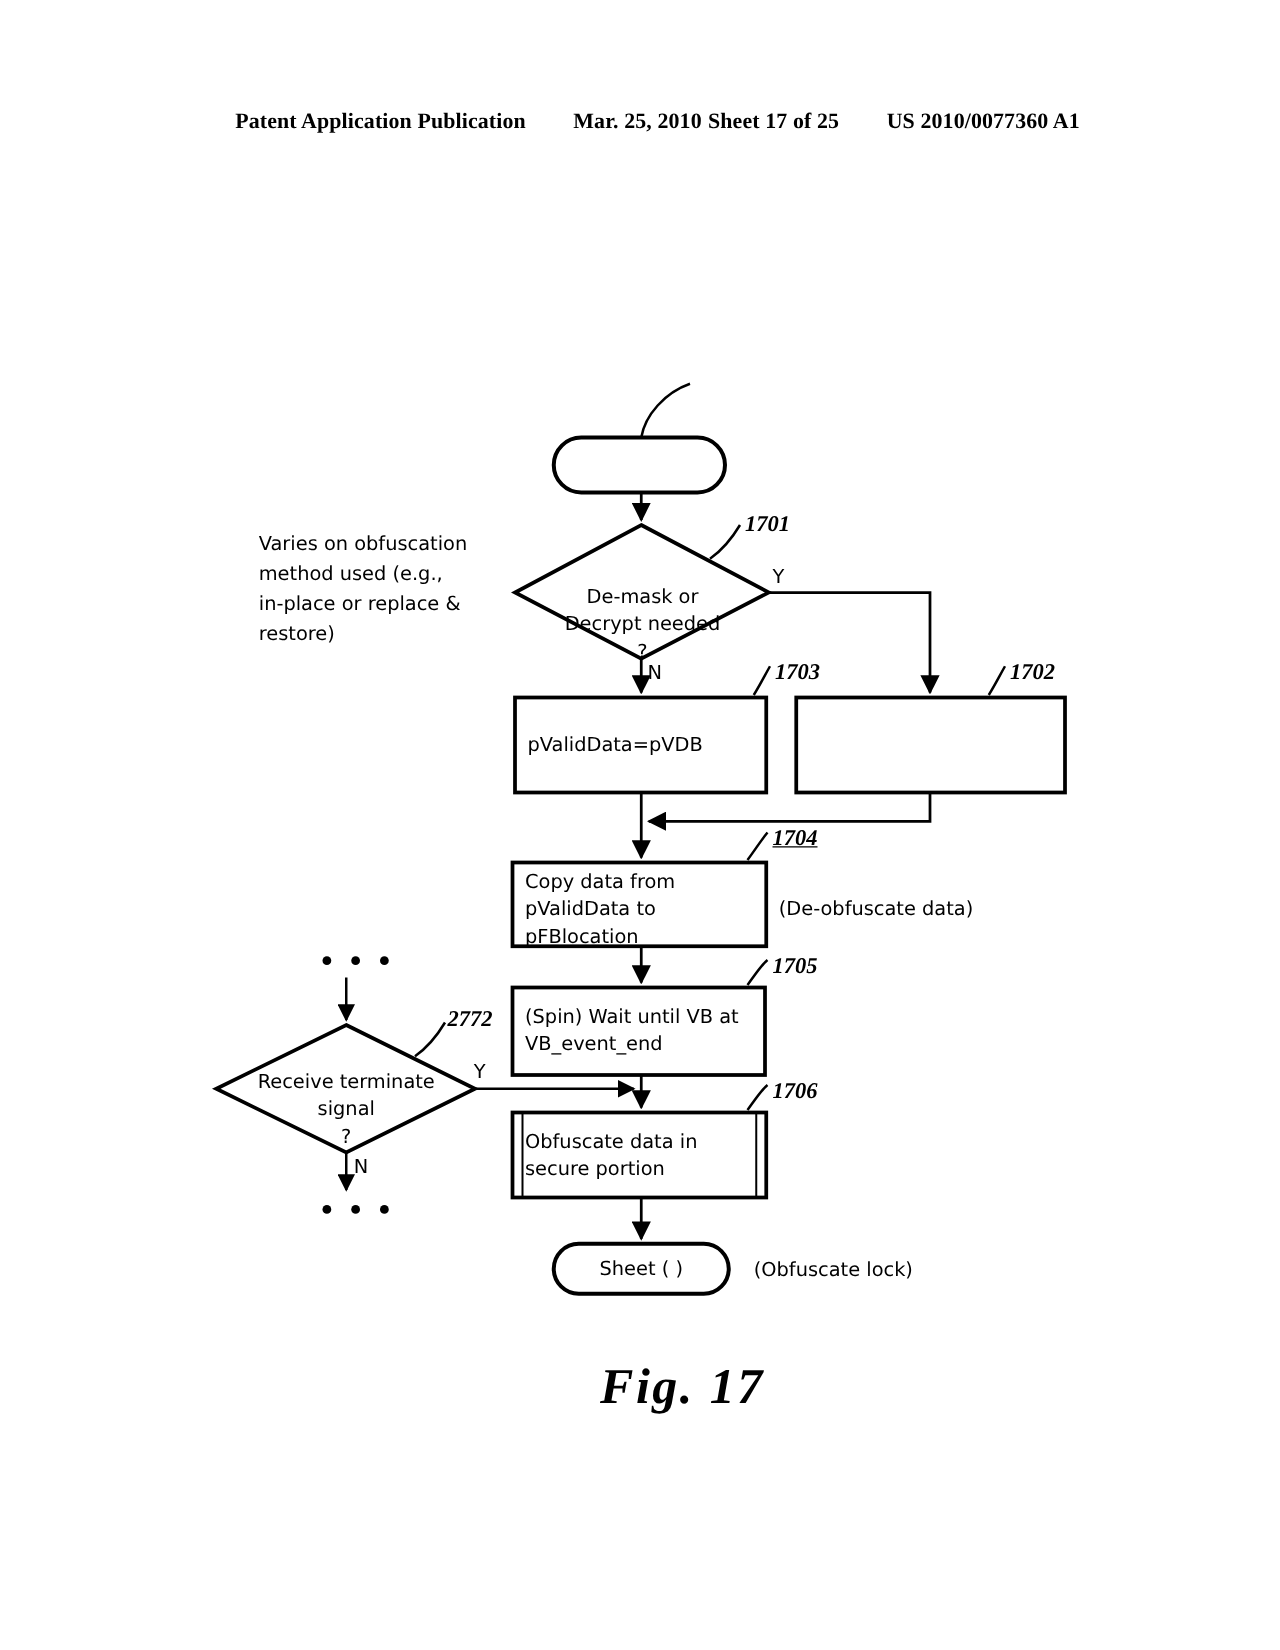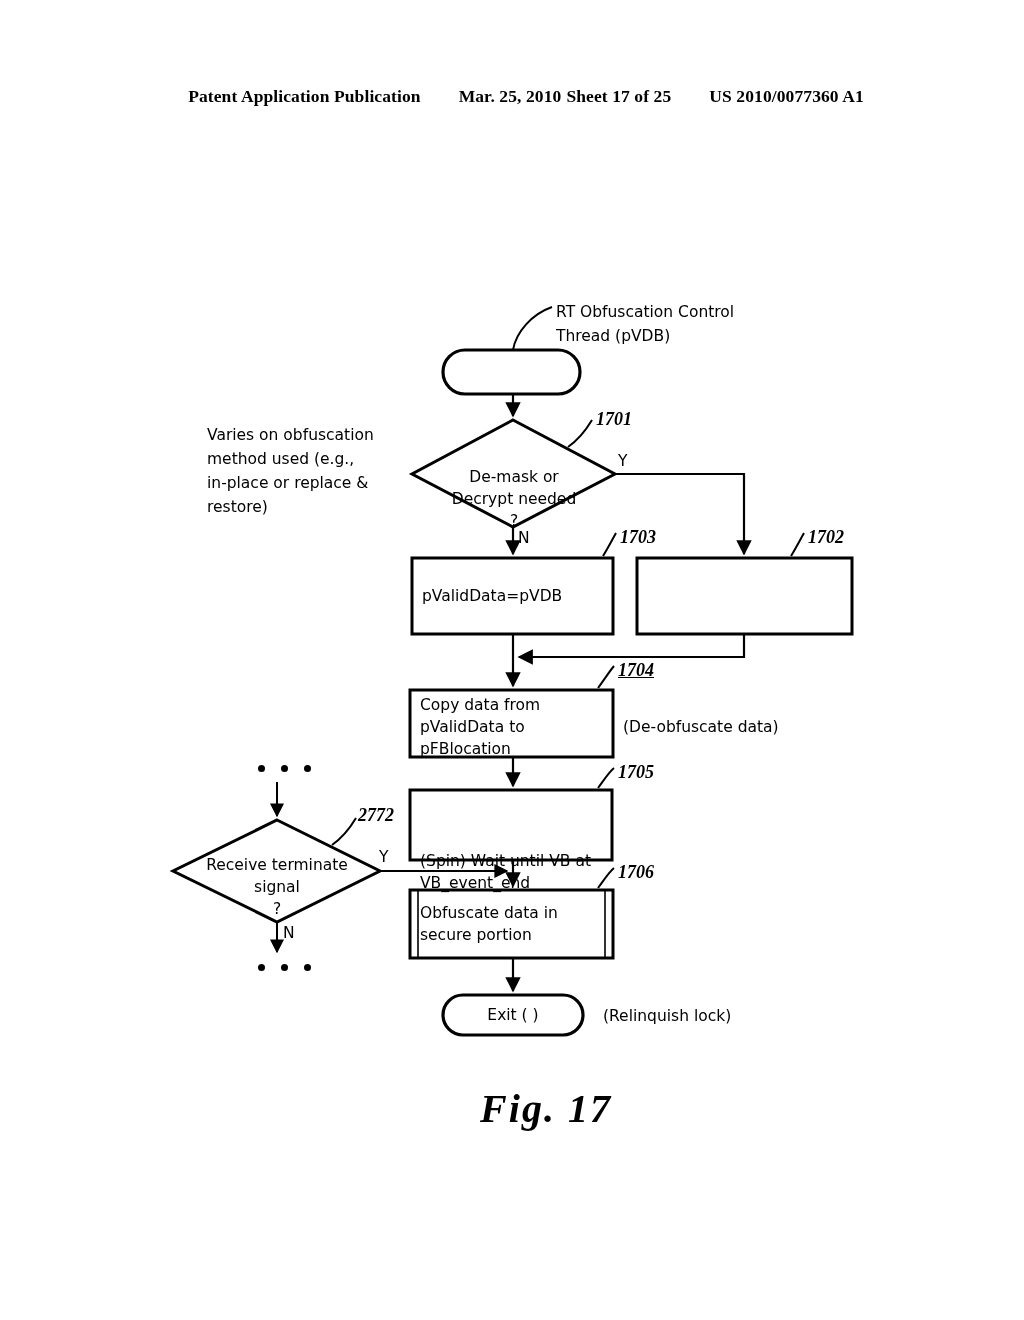--- a/index.html
+++ b/index.html
@@ -84,21 +84,21 @@
     font-size: 15.5px;
     line-height: 24px;
     color: #000;
     white-space: pre-line;
   }
 
   
   #txt-1703 { left: 422px; top: 585px; }
   #txt-1702 { left: 646px; top: 574px; }
   #txt-1704 { left: 420px; top: 694px; }
-  #txt-1705 { left: 420px; top: 802px; margin-top: 48px; }
+  #txt-1705 { left: 420px; top: 802px; }
   #txt-1706 { left: 420px; top: 902px; }
 
   #txt-1701 {
     left: 438px;
     top: 450px;
     width: 152px;
     text-align: center;
     margin-top: 16px;
   }
   #txt-1707 {
@@ -279,42 +279,40 @@
   <div class="node-text" id="txt-1705">(Spin) Wait until VB at
 VB_event_end</div>
 
   <div class="node-text" id="txt-1706">Obfuscate data in
 secure portion</div>
 
   <div class="node-text" id="txt-1707">Receive terminate
 signal
 ?</div>
 
-  <div class="node-text" id="txt-exit">Exit ( )</div>
+  <div class="node-text" id="txt-exit">Sheet ( )</div>
 
   <div class="branch-label" style="left:618px; top:452px;">Y</div>
   <div class="branch-label" style="left:518px; top:529px;">N</div>
   <div class="branch-label" style="left:379px; top:848px;">Y</div>
   <div class="branch-label" style="left:283px; top:924px;">N</div>
 
   <div class="ref-num" id="ref-1701">1701</div>
   <div class="ref-num" id="ref-1703">1703</div>
   <div class="ref-num" id="ref-1702">1702</div>
   <div class="ref-num" id="ref-1704">1704</div>
   <div class="ref-num" id="ref-1705">1705</div>
   <div class="ref-num" id="ref-1706">1706</div>
   <div class="ref-num" id="ref-1707">2772</div>
 
-  <div class="annot" id="annot-thread">RT Obfuscation Control
-Thread (pVDB)</div>
 
   <div class="annot" id="annot-varies">Varies on obfuscation
 method used (e.g.,
 in-place or replace &amp;
 restore)</div>
 
   <div class="annot" id="annot-deobf">(De-obfuscate data)</div>
 
-  <div class="annot" id="annot-relinquish">(Relinquish lock)</div>
+  <div class="annot" id="annot-relinquish">(Obfuscate lock)</div>
 
   <div id="fig-caption">Fig. 17</div>
 
 </div>
 
 </body></html>

